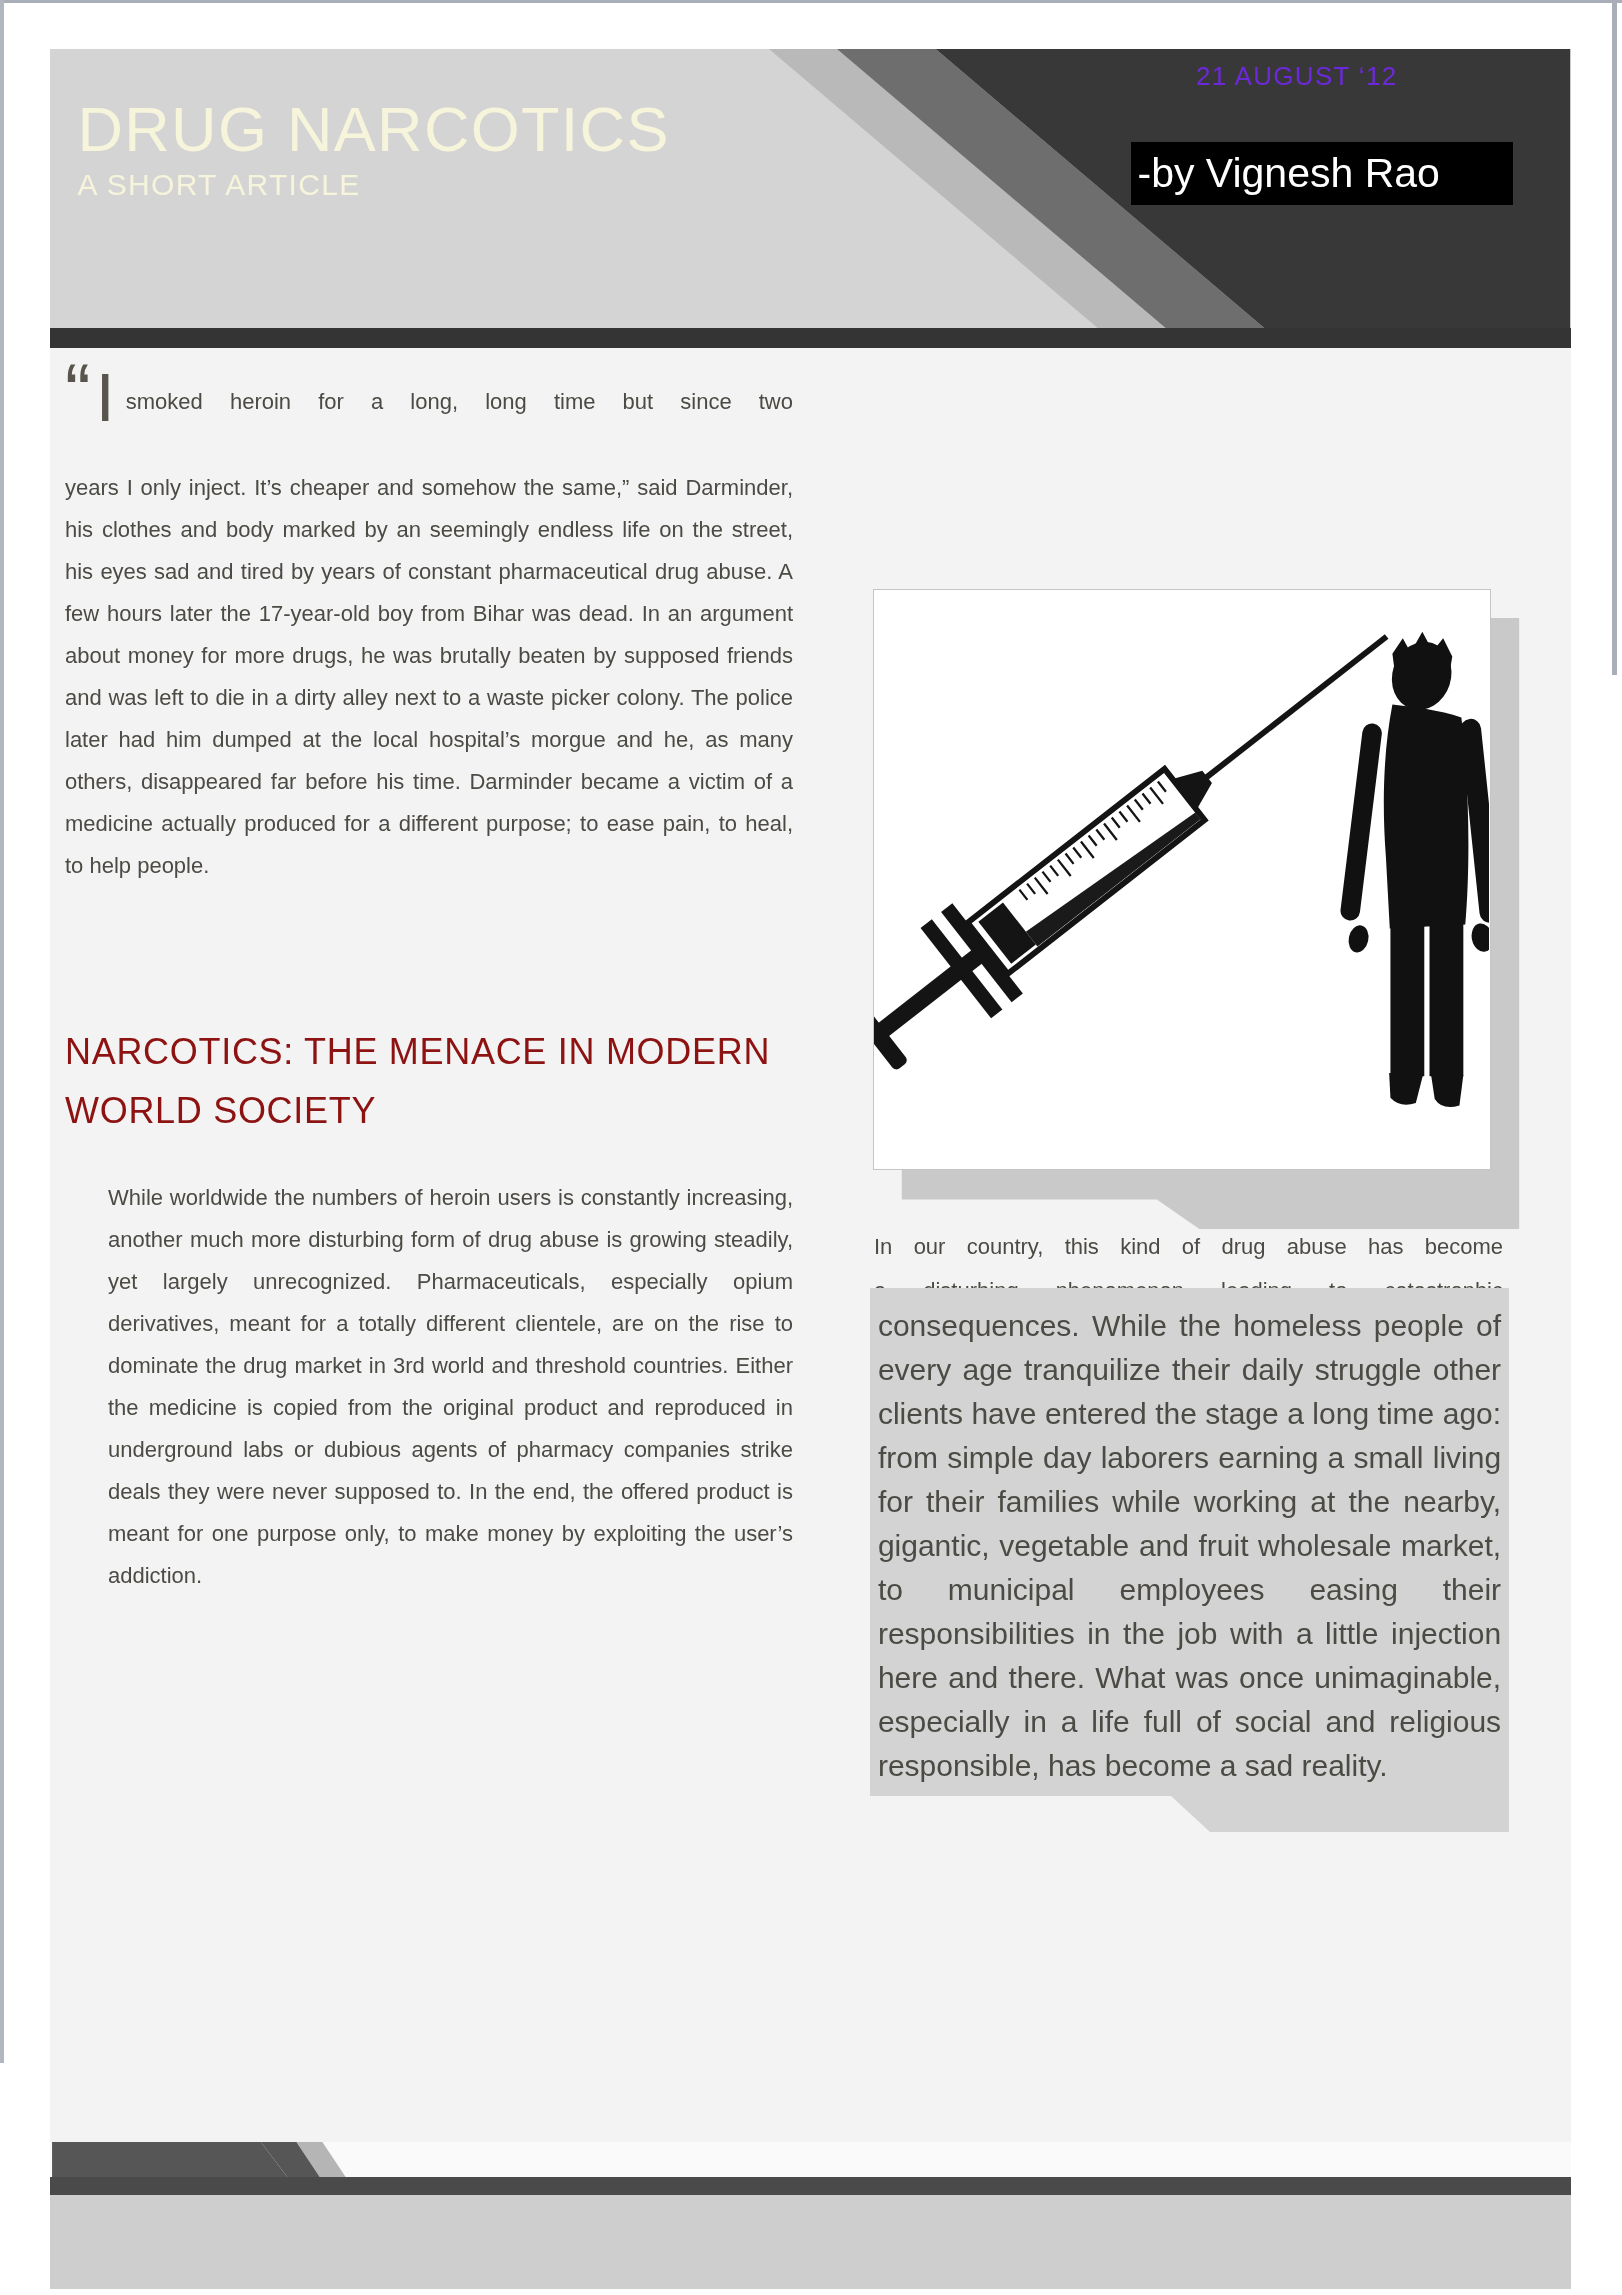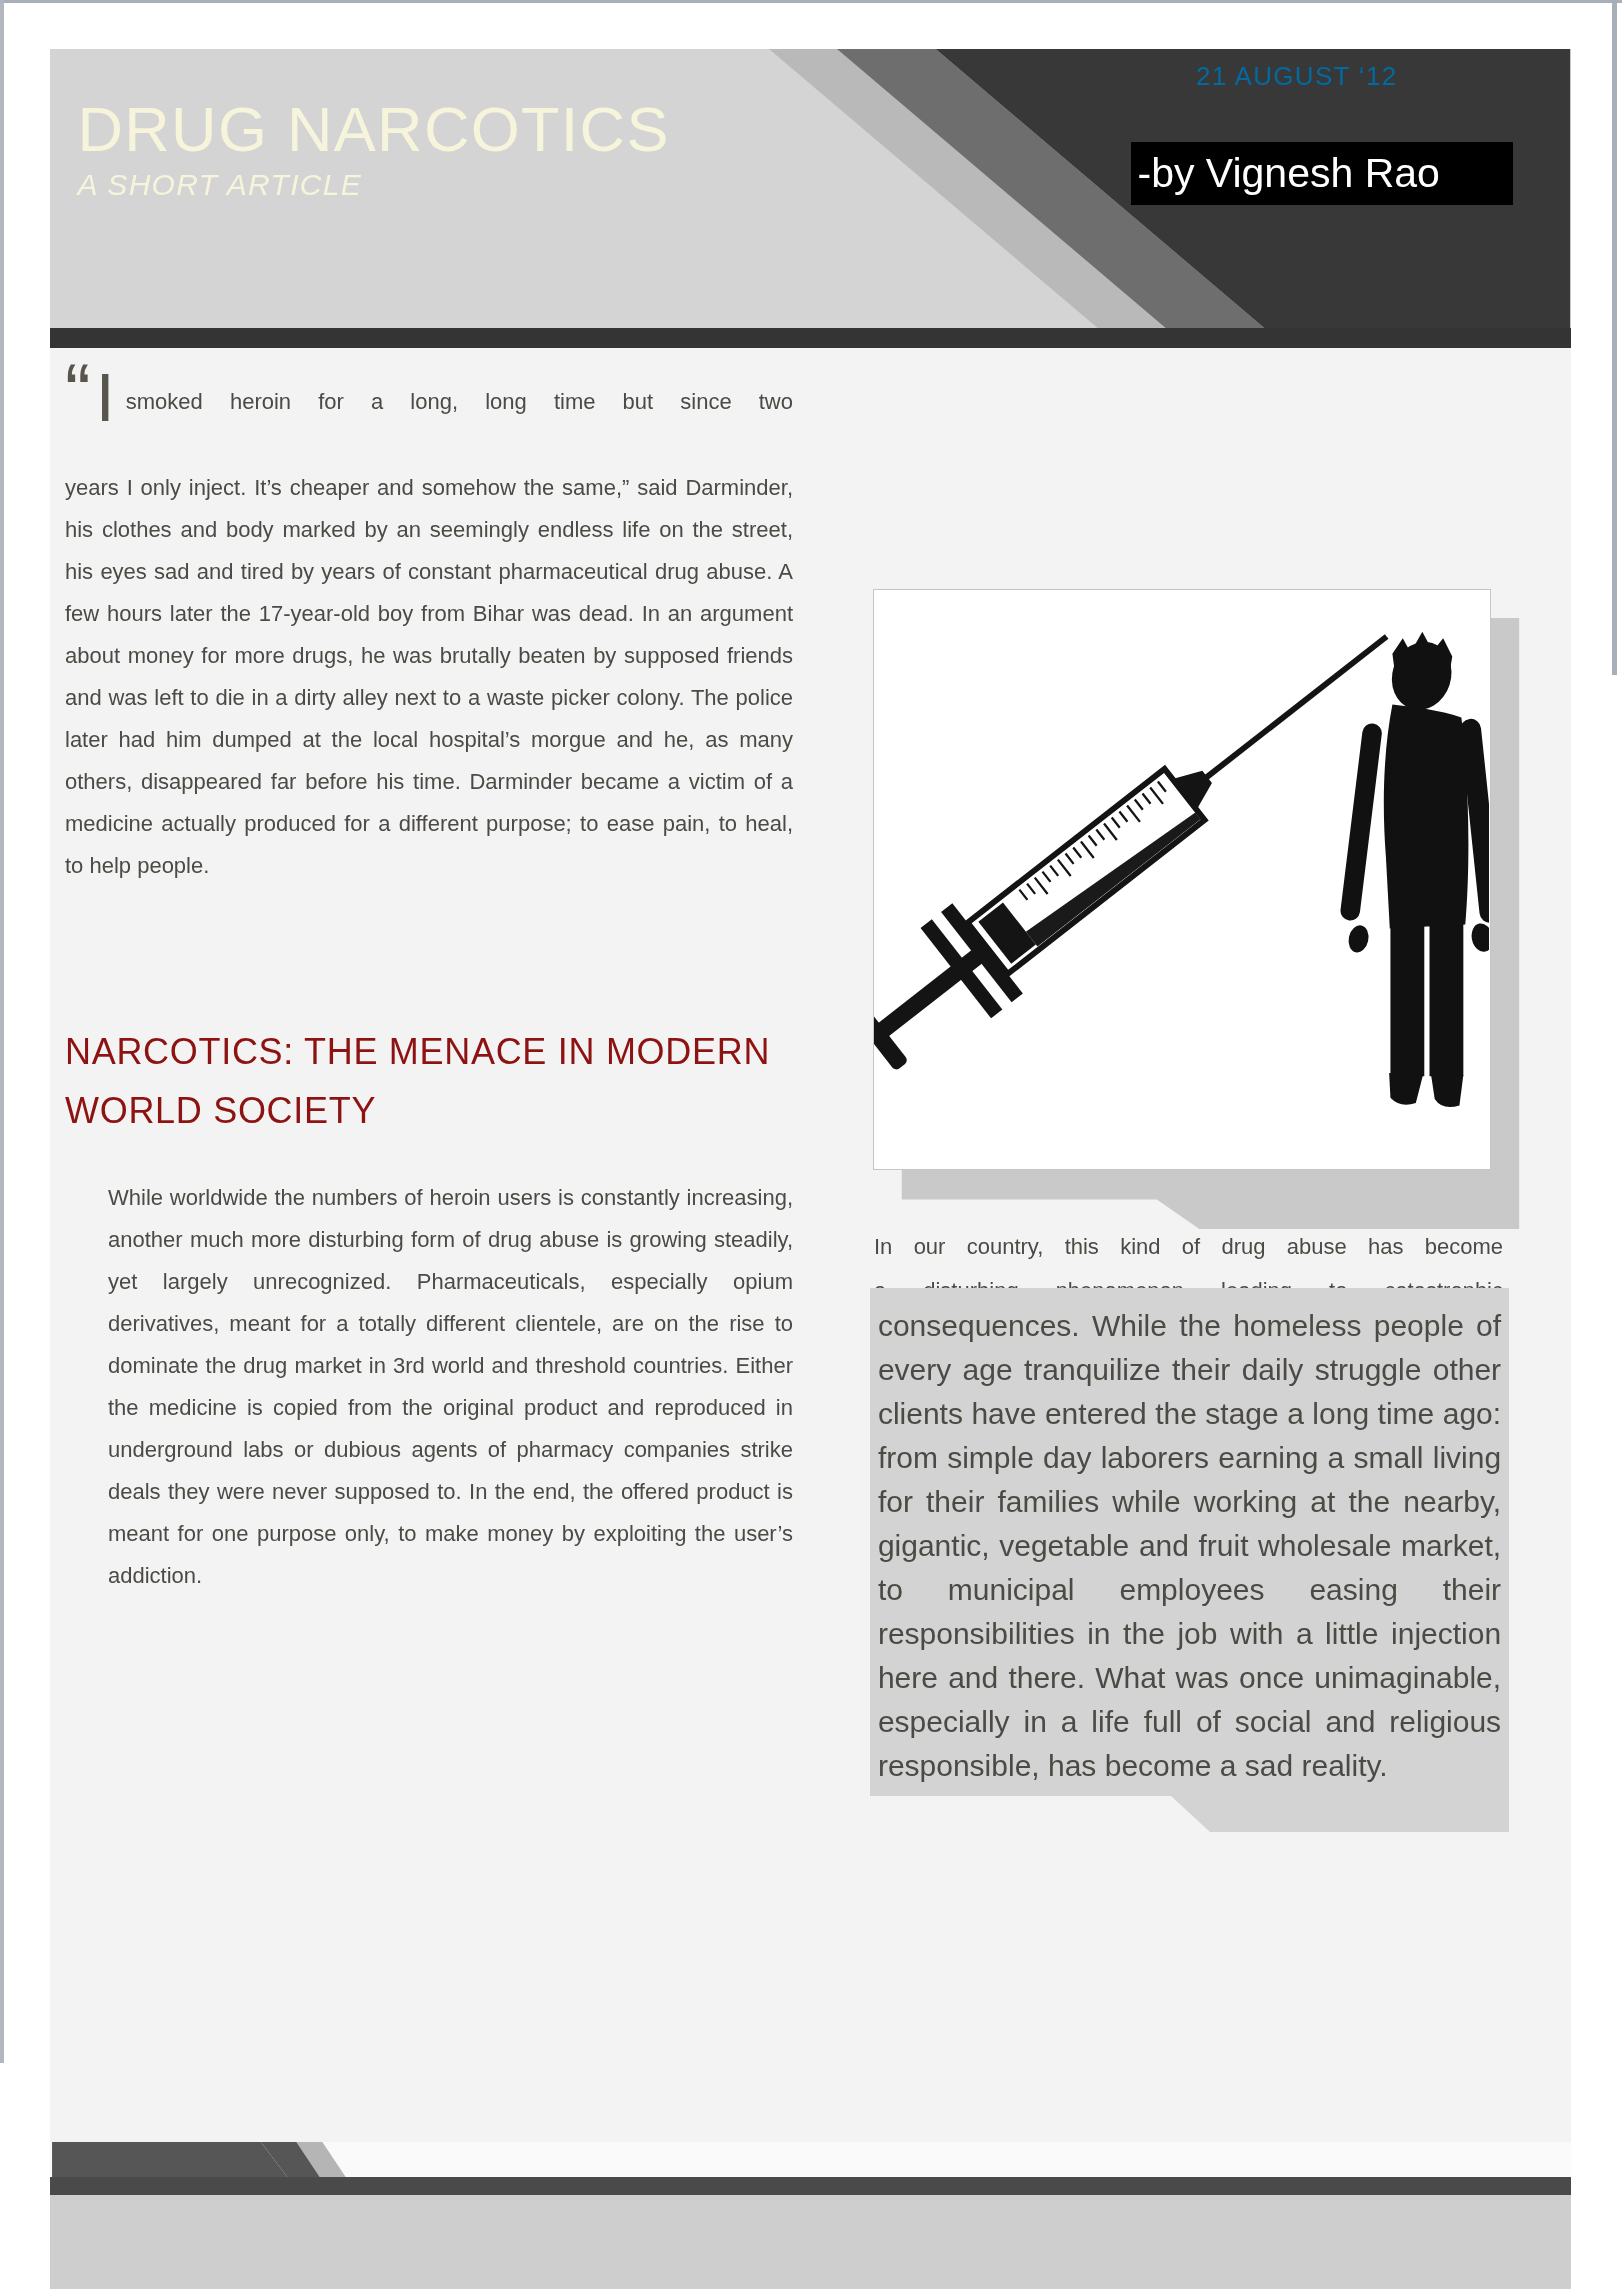--- a/index.html
+++ b/index.html
@@ -9,22 +9,22 @@
   .frame-top{position:absolute;left:0;top:0;width:1623px;height:3.3px;background:#a9afb8;}
   .frame-left{position:absolute;left:0;top:0;width:3.9px;height:2063px;background:#b2b7bf;}
   .frame-right{position:absolute;left:1612px;top:0;width:4.6px;height:675px;background:#a9afb8;}
   
   .page-bg{position:absolute;left:50px;top:347px;width:1521px;height:1795px;background:#f4f3f3;}
   
   .header{position:absolute;left:50px;top:49px;width:1521px;height:279px;background:#d4d4d4;overflow:hidden;}
   .header svg{position:absolute;left:0;top:0;}
   .title-block{position:absolute;left:27.5px;top:46px;}
   .title{font-size:63px;letter-spacing:1.3px;color:#f7f4dc;line-height:68px;}
-  .subtitle{font-size:30px;letter-spacing:1.3px;color:#f7f4dc;line-height:37px;margin-top:2.6px;font-style:italic;}
-  .date{position:absolute;left:1196px;top:61px;font-size:26px;letter-spacing:1.3px;color:#0369a1;}
+  .subtitle{font-size:30px;letter-spacing:1.3px;color:#f7f4dc;line-height:37px;margin-top:2.6px;}
+  .date{position:absolute;left:1196px;top:61px;font-size:26px;letter-spacing:1.3px;color:#6d28d9;}
   .byline{position:absolute;left:1131px;top:142px;width:382px;height:63px;background:#000000;
           color:#ffffff;font-size:41px;line-height:62px;padding-left:6.5px;box-sizing:border-box;}
   .header-band{position:absolute;left:50px;top:328px;width:1521px;height:19.6px;background:#343434;}
   
   .bt{font-size:22px;line-height:42px;color:#4b4a44;text-align:justify;}
   .lead-row{position:absolute;left:65px;top:359px;width:728px;display:flex;align-items:flex-start;}
   .lead-quote{font-size:77px;line-height:65px;color:#57554c;}
   .lead-I{font-size:68px;line-height:77px;color:#57554c;margin-left:5.2px;}
   .lead-first{flex:1;margin-left:11px;padding-top:27.5px;font-size:22px;line-height:29px;color:#4b4a44;
               text-align:justify;text-align-last:justify;}

